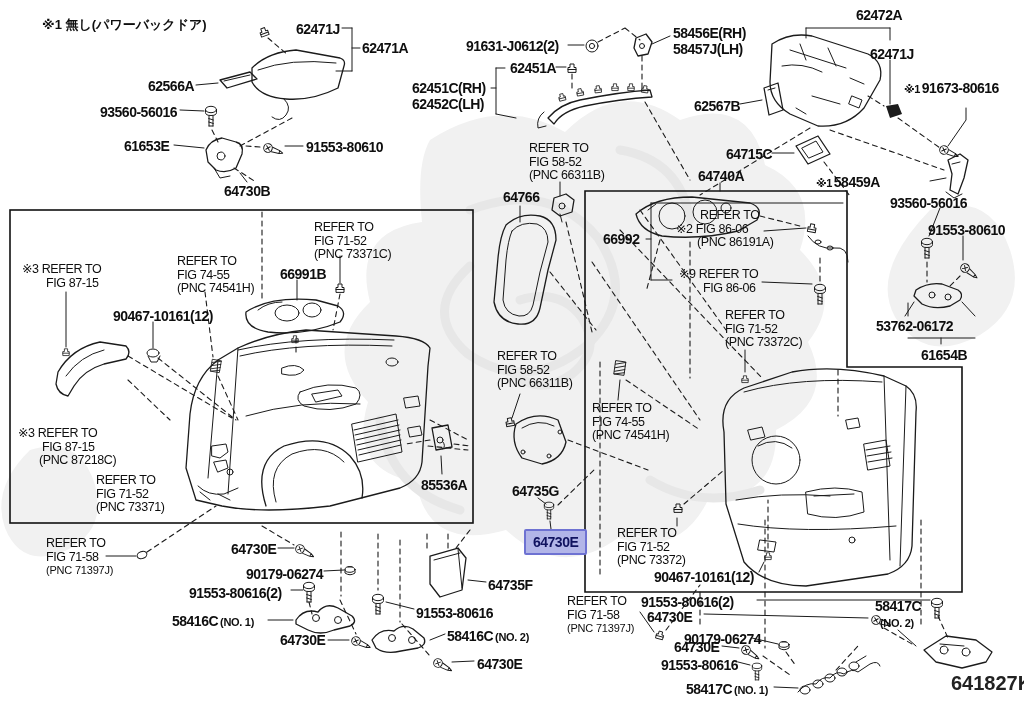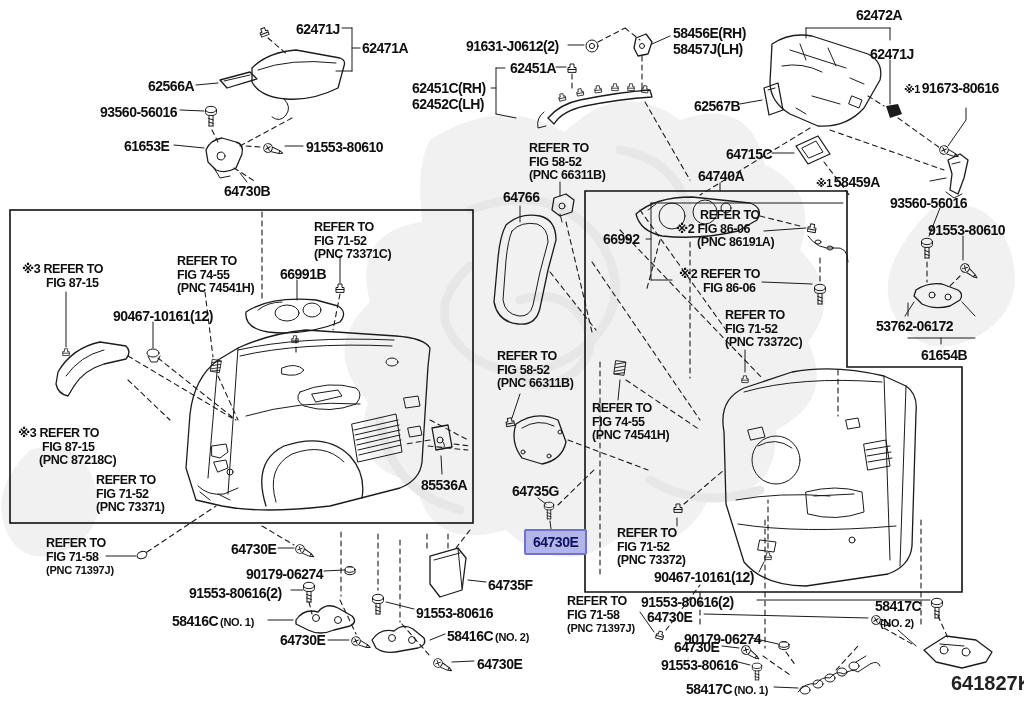--- a/index.html
+++ b/index.html
@@ -9,21 +9,21 @@
   .ln{stroke:#1b1b1b;stroke-width:1.3;fill:none;stroke-linecap:round;stroke-linejoin:round}
   .th{stroke-width:1}
   .bx{stroke:#111;stroke-width:1.6;fill:none}
   .ds{stroke:#1b1b1b;stroke-width:1.1;fill:none;stroke-dasharray:5 4;stroke-linecap:round}
   .fl{fill:#1b1b1b;stroke:none}
   .wm{fill:#f1f1f1;stroke:none}
   .wl{fill:none;stroke:#e7e7e7;stroke-width:9;stroke-linecap:round}
   .pl{position:absolute;font-weight:700;font-size:14px;letter-spacing:-0.5px;color:#0e0e0e;white-space:nowrap}
   .pl .no{font-size:11px;letter-spacing:-0.3px;margin-left:2px}
   .pl .star{font-size:11px;margin-right:2px}
-  .ref{position:absolute;font-weight:700;font-size:12.5px;line-height:13.5px;letter-spacing:-0.4px;
+  .ref{position:absolute;font-weight:400;font-size:12.5px;line-height:13.5px;letter-spacing:-0.4px;
        color:#0e0e0e;white-space:nowrap}
   .ref .sm{font-size:11px;letter-spacing:-0.2px}
   .ind1>div:nth-child(1){margin-left:24px}
   .ind2>div:nth-child(2){margin-left:24px}
   .ind3>div:nth-child(3){margin-left:21px}
   .legend{position:absolute;left:42px;top:15px;font-weight:700;font-size:13px;line-height:19px;
           color:#0e0e0e;white-space:nowrap}
   .hl{position:absolute;left:524px;top:529px;padding:3px 7px;font-weight:700;font-size:14px;
       letter-spacing:-0.5px;border:2px solid;border-radius:2px;cursor:pointer}
   .code{position:absolute;left:951px;top:672px;font-weight:600;font-size:20px;color:#222}
@@ -317,20 +317,21 @@
     <ellipse class="th" cx="830" cy="678" rx="5" ry="4"></ellipse>
         <ellipse class="th" cx="842" cy="672" rx="5" ry="4"></ellipse>
     <ellipse class="th" cx="854" cy="666" rx="5" ry="4"></ellipse>
         <path class="th" d="M856,662 l10,-6"></path>
     <path class="th" d="M774,687 L798,688"></path>
     <path class="ds" d="M938,616 L948,638 M884,628 L912,644 M763,656 L790,675 M836,670 L858,646 M786,652 L796,666"></path>
   </g>
 </svg>
 
 <div class="legend">
+  <div>※1 無し(パワーバックドア)</div>
 </div>
 
 <div class="pl" style="left:296px;top:21px">62471J</div>
 <div class="pl" style="left:362px;top:40px">62471A</div>
 <div class="pl" style="left:148px;top:78px">62566A</div>
 <div class="pl" style="left:100px;top:104px">93560-56016</div>
 <div class="pl" style="left:124px;top:138px">61653E</div>
 <div class="pl" style="left:306px;top:139px">91553-80610</div>
 <div class="pl" style="left:224px;top:183px">64730B</div>
 <div class="pl" style="left:466px;top:38px">91631-J0612(2)</div>
@@ -381,21 +382,21 @@
   <div>REFER TO</div>
       <div>FIG 58-52</div>
       <div>(PNC 66311B)</div>
 </div>
 <div class="ref ind1 ind3" style="left:676px;top:209px">
   <div>REFER TO</div>
       <div>※2 FIG 86-06</div>
       <div>(PNC 86191A)</div>
 </div>
 <div class="ref ind2" style="left:679px;top:268px">
-  <div>※2 REFER TO</div>
+  <div>※9 REFER TO</div>
       <div>FIG 86-06</div>
 </div>
 <div class="ref" style="left:725px;top:309px">
   <div>REFER TO</div>
       <div>FIG 71-52</div>
       <div>(PNC 73372C)</div>
 </div>
 <div class="ref" style="left:314px;top:221px">
   <div>REFER TO</div>
       <div>FIG 71-52</div>

